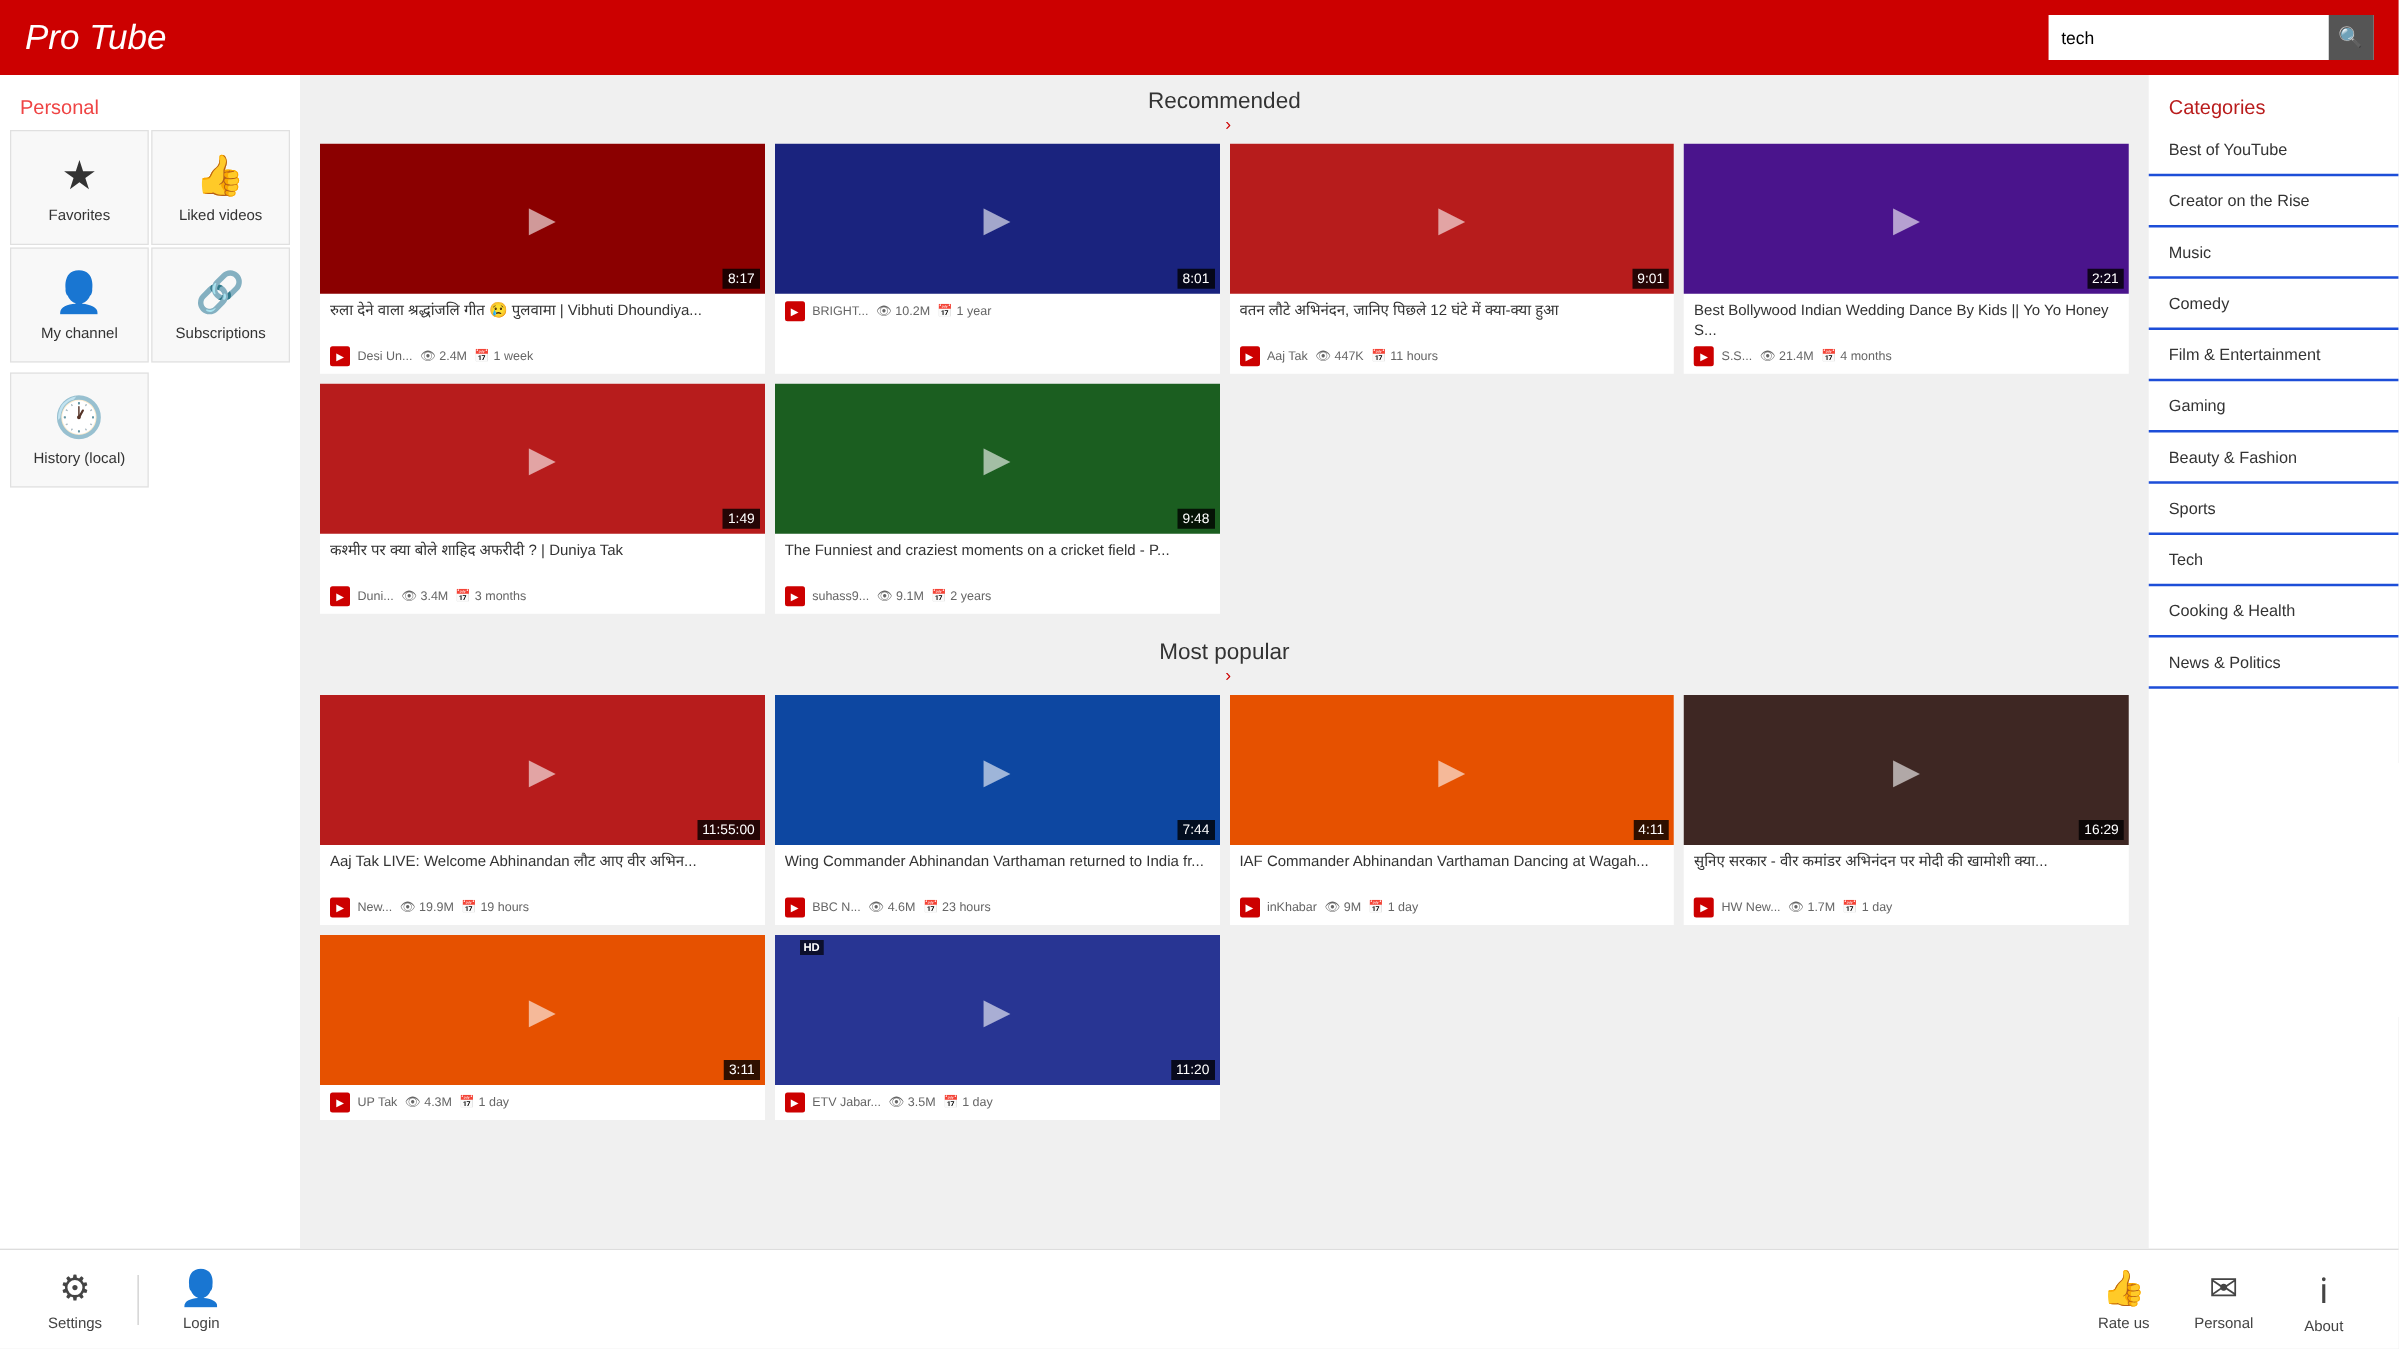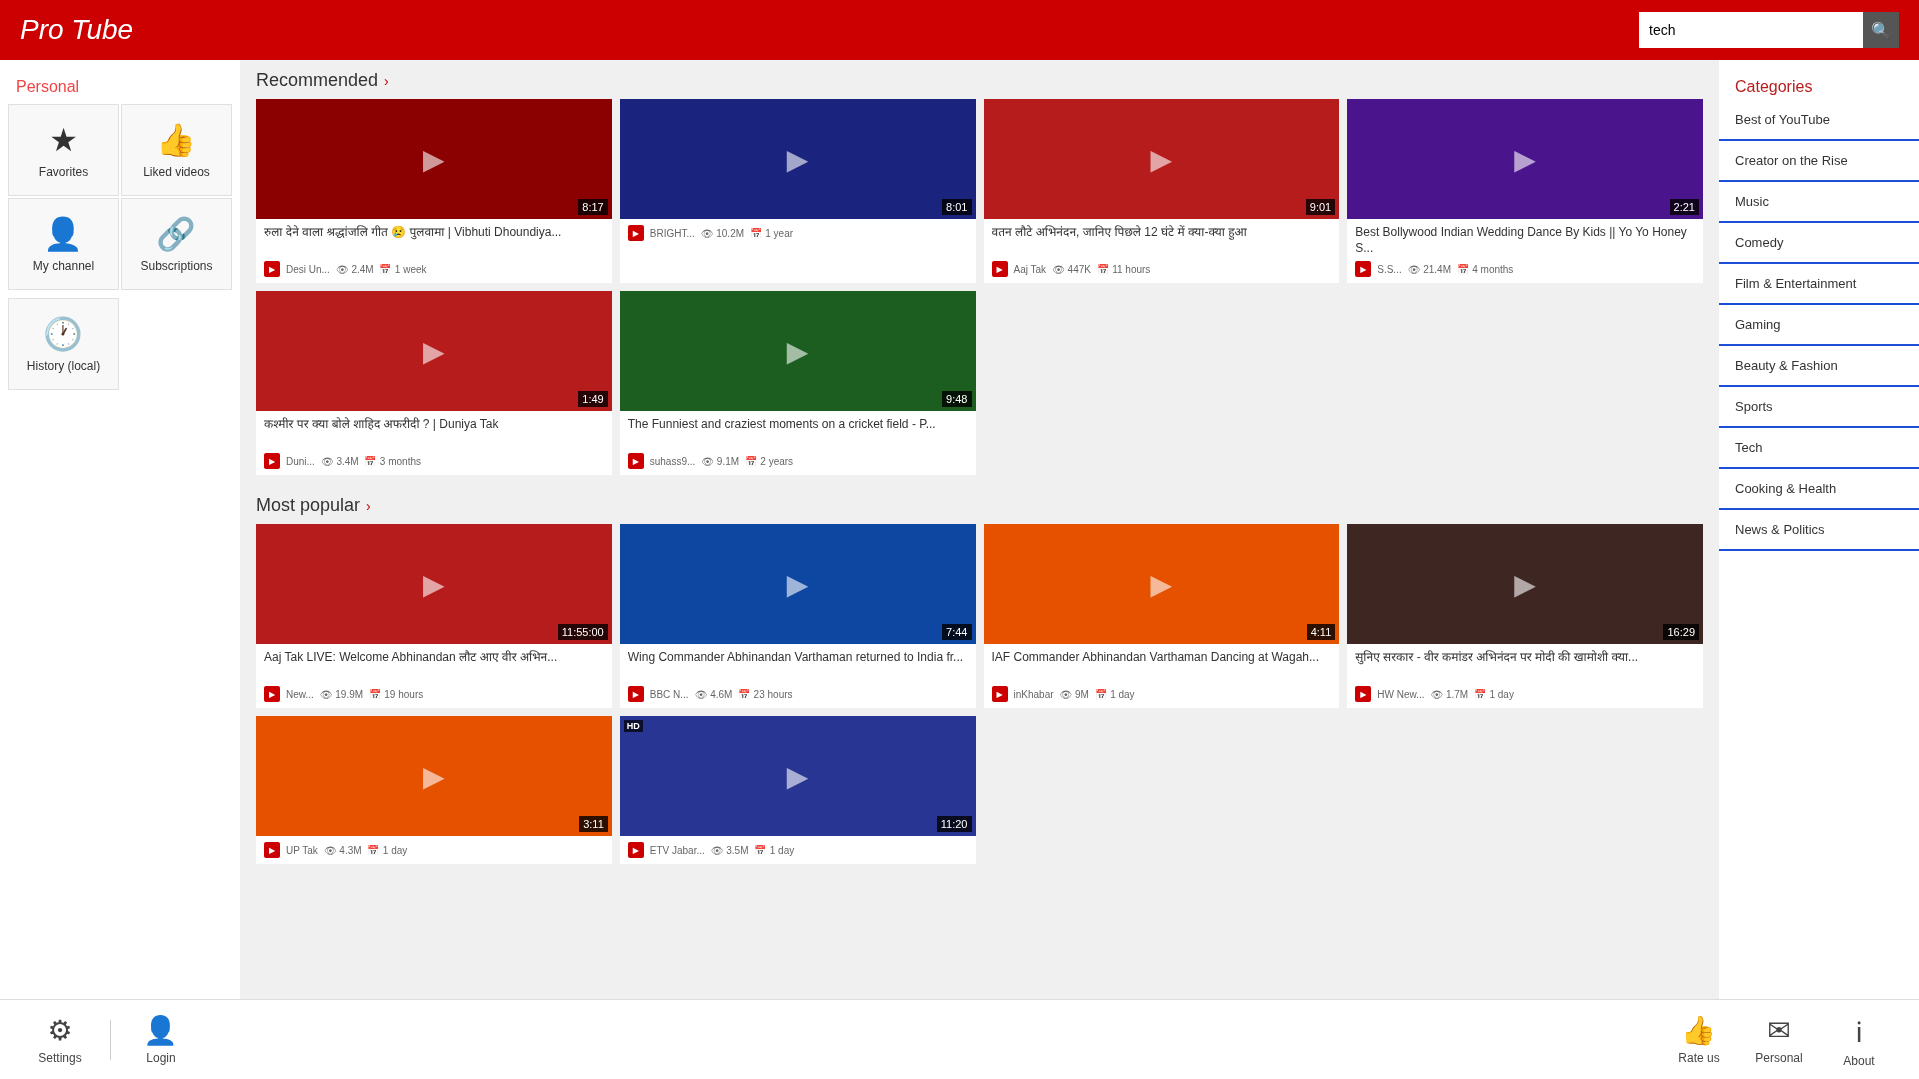--- a/index.html
+++ b/index.html
@@ -94,20 +94,21 @@
       flex: 1;
       overflow-y: auto;
       padding: 10px 16px;
       background: #f0f0f0;
     }
 
     .section-header {
       display: flex;
       align-items: center;
       margin-bottom: 8px;
+      flex-direction: column;
     }
     .section-title {
       font-size: 18px;
       color: #333;
       font-weight: 400;
     }
     .section-arrow {
       font-size: 14px;
       color: #cc0000;
       margin-left: 6px;
@@ -248,21 +249,21 @@
     .thumb-orange { background: #e65100; }
     .thumb-purple { background: #4a148c; }
     .thumb-brown { background: #3e2723; }
     .thumb-indigo { background: #283593; }
     .thumb-darkred { background: #b71c1c; }
     .thumb-navy { background: #0d47a1; }
 
     .hd-badge {
       position: absolute;
       top: 4px;
-      left: 4px;
+      left: 20px;
       background: rgba(0,0,0,0.7);
       color: white;
       font-size: 9px;
       padding: 1px 3px;
       font-weight: bold;
     }
   </style>
 </head>
 <body>
 

